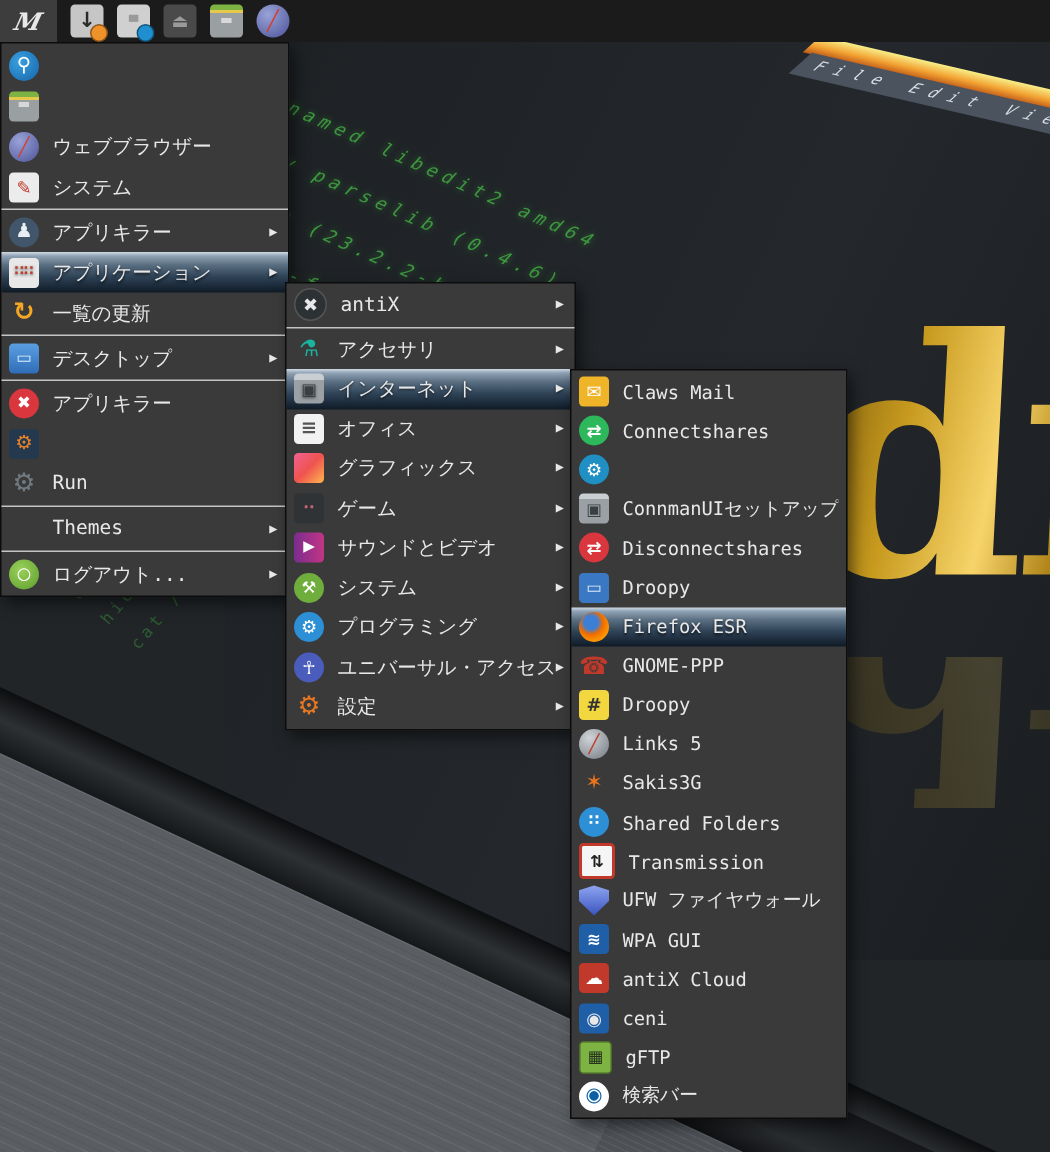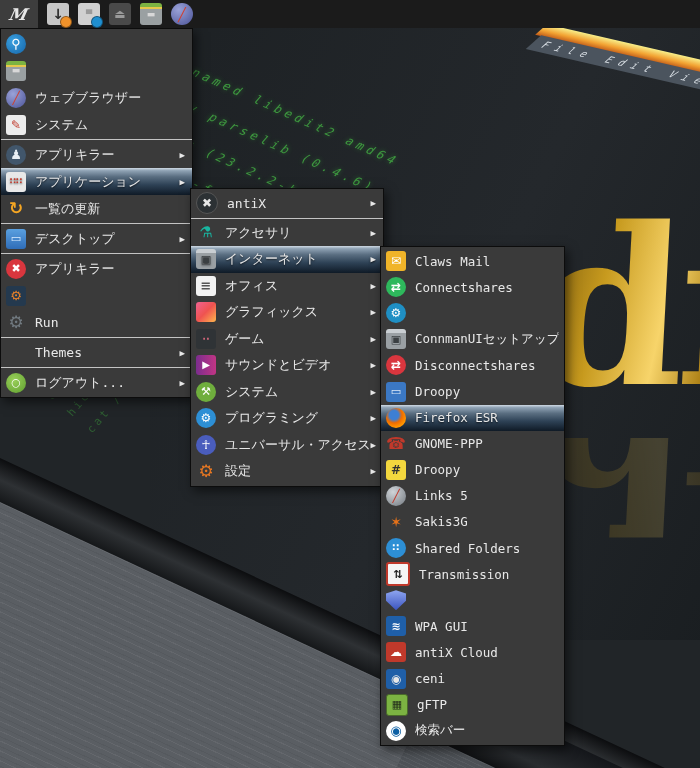--- a/index.html
+++ b/index.html
@@ -285,20 +285,21 @@
       <div class="mi">
         <span class="ic" style="background: rgb(45, 143, 213); border-radius: 50%; color: rgb(255, 255, 255); font-size: 10px; font-weight: bold;">∷</span>
         <span class="lb">Shared Folders</span>
       </div>
       <div class="mi">
         <span class="ic" style="background: rgb(245, 245, 245); border-radius: 3px; border: 2px solid rgb(192, 57, 43); color: rgb(34, 34, 34); font-size: 11px; font-weight: bold;">⇅</span>
         <span class="lb">Transmission</span>
       </div>
       <div class="mi">
         <span class="ic shield" style="background: linear-gradient(rgb(143, 166, 240), rgb(60, 85, 192)); border-radius: 0px; font-size: 12px;"></span>
+        <span class="lb">UFW ファイヤウォール</span>
       </div>
       <div class="mi">
         <span class="ic" style="background: rgb(31, 95, 168); border-radius: 3px; color: rgb(255, 255, 255); font-size: 11px; font-weight: bold;">≋</span>
         <span class="lb">WPA GUI</span>
       </div>
       <div class="mi">
         <span class="ic" style="background: rgb(192, 57, 43); border-radius: 3px; color: rgb(255, 255, 255); font-size: 12px;">☁</span>
         <span class="lb">antiX Cloud</span>
       </div>
       <div class="mi">

